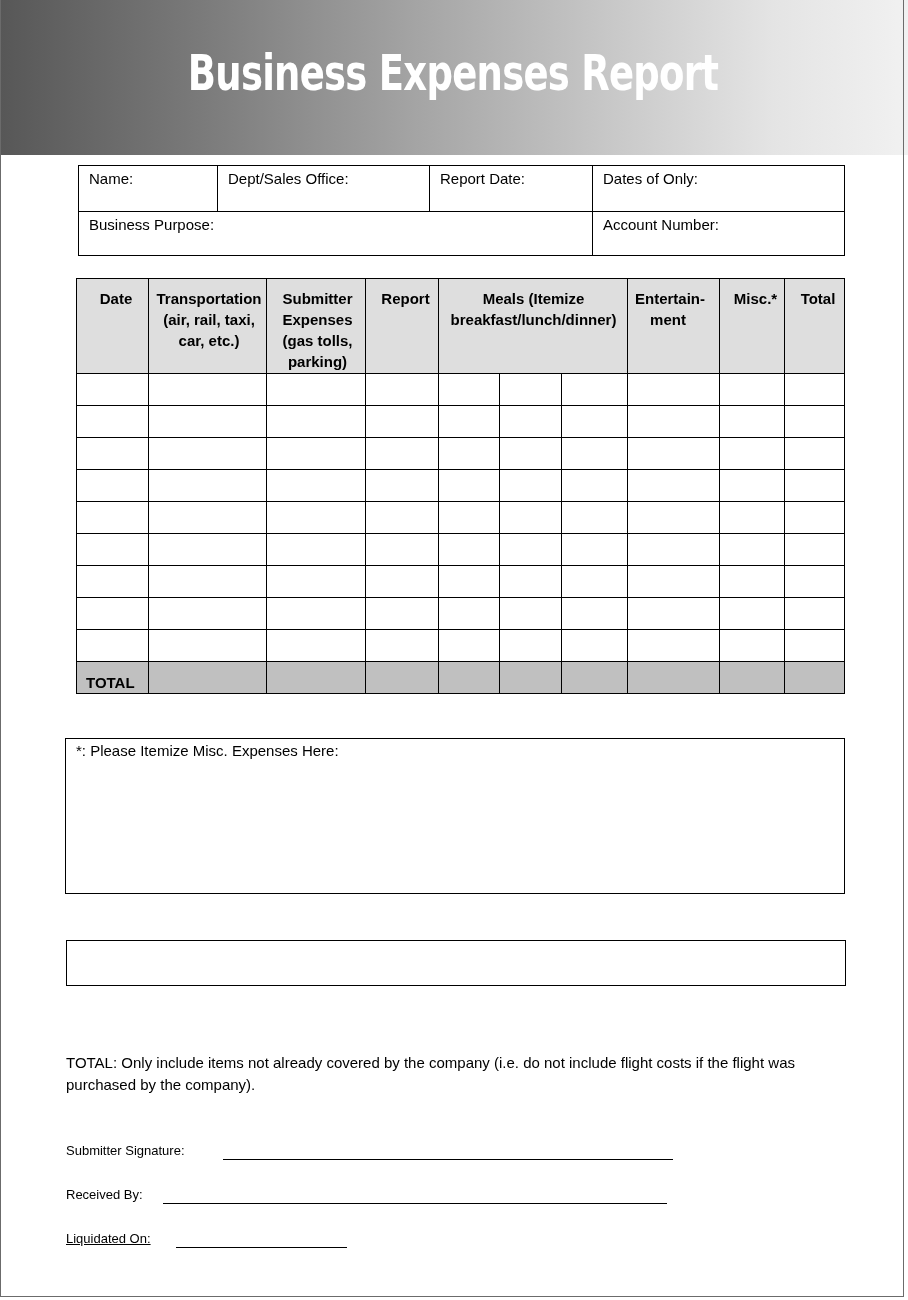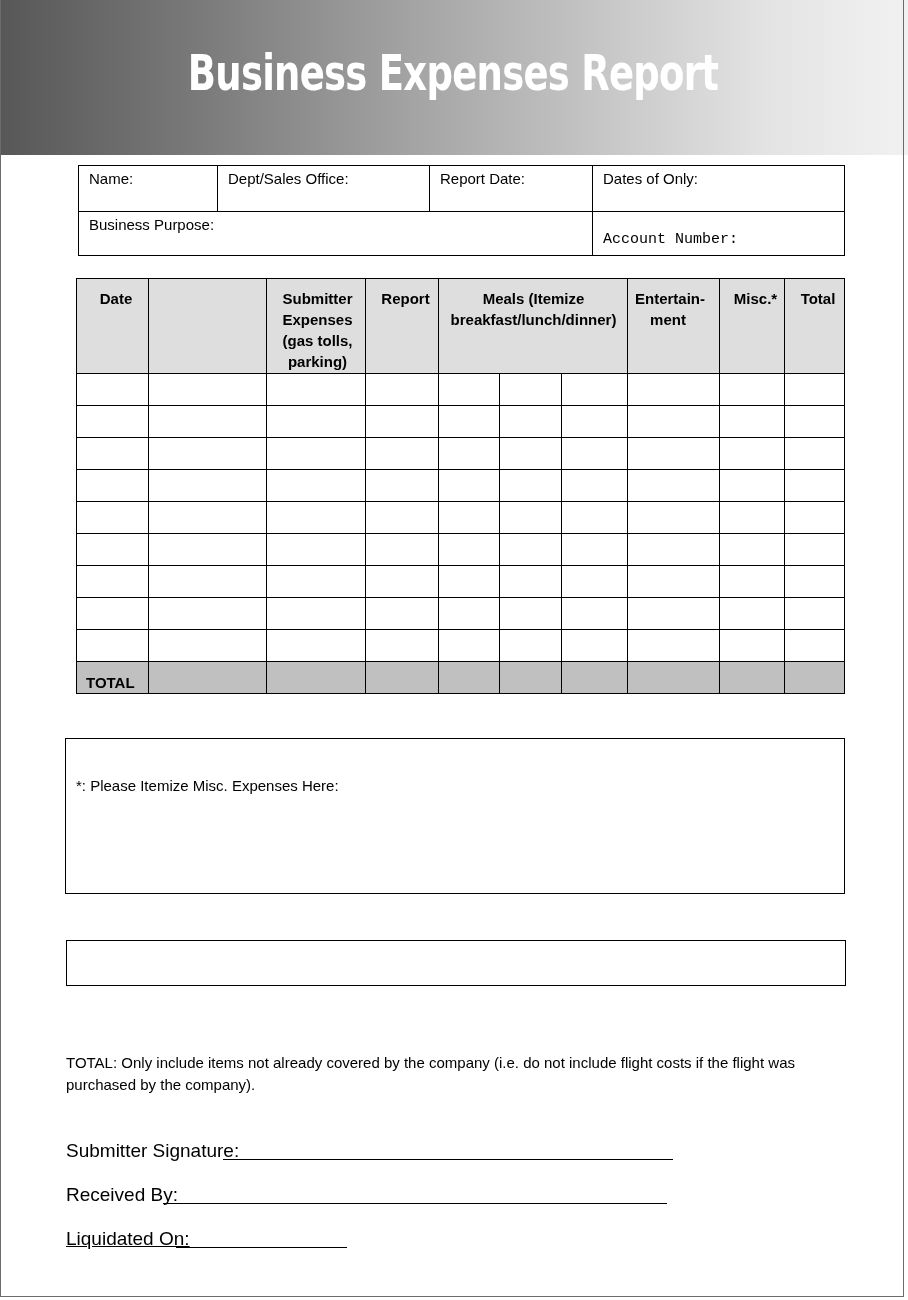--- a/index.html
+++ b/index.html
@@ -39,30 +39,30 @@
   .exp-head { position: absolute; left: 0; top: 0; width: 769px; height: 95px; background: #dedede; }
   .exp-total { position: absolute; left: 0; top: 383px; width: 769px; height: 32px; background: #c0c0c0; }
   .hdr { font-weight: bold; font-size: 15px; line-height: 21px; padding: 10px 0 0 8px; text-align: center; }
   .total-label { font-weight: bold; font-size: 15px; line-height: 20px; padding: 12px 0 0 10px; }
   .input-cell { position: absolute; box-sizing: border-box; }
 
   .misc-box {
     position: absolute; left: 65px; top: 738px; width: 780px; height: 156px;
     border: 1px solid #000; box-sizing: border-box;
   }
-  .misc-label { position: absolute; left: 10px; top: 2px; font-size: 15px; line-height: 20px; margin-top: 35px; }
+  .misc-label { position: absolute; left: 10px; top: 2px; font-size: 15px; line-height: 20px; }
   .blank-box {
     position: absolute; left: 66px; top: 940px; width: 780px; height: 46px;
     border: 1px solid #000; box-sizing: border-box;
   }
   .note {
     position: absolute; left: 66px; top: 1052px; width: 790px;
     font-size: 15px; line-height: 22px;
   }
-  .sig-row { position: absolute; left: 66px; font-size: 19px; line-height: 20px; }
+  .sig-row { position: absolute; left: 66px; font-size: 13px; line-height: 20px; }
   .sig-line { position: absolute; height: 1px; background: #000; }
 </style>
 </head>
 <body>
 
 <div class="banner">
   <div class="banner-title">Business Expenses Report</div>
 </div>
 <div class="page-border"></div>
 
@@ -80,30 +80,31 @@
   </div>
   <div class="cell info-cell" style="left:351px;top:0;width:162px;height:45px;">
     <span>Report Date:</span>
   </div>
   <div class="cell info-cell" style="left:514px;top:0;width:251px;height:45px;">
     <span>Dates of Only:</span>
   </div>
   <div class="cell info-cell" style="left:0;top:46px;width:513px;height:43px;">
     <span>Business Purpose:</span>
   </div>
-  <div class="cell info-cell" style="left:514px;top:61px;width:251px;height:43px;font-family:Liberation Mono, monospace;">
+  <div class="cell info-cell" style="left:514px;top:46px;width:251px;height:43px;">
     <span>Account Number:</span>
   </div>
 </div>
 
 <div class="exp-table">
   <div class="exp-head"></div>
   <div class="exp-total"></div>
 
   <div class="cell hdr" style="left:0;top:0;width:72px;">Date</div>
+  <div class="cell hdr" style="left:72px;top:0;width:118px;padding-right:4px;">Transportation (air, rail, taxi, car, etc.)</div>
   <div class="cell hdr" style="left:190px;top:0;width:99px;padding-right:4px;">Submitter Expenses (gas tolls, parking)</div>
   <div class="cell hdr" style="left:289px;top:0;width:73px;">Report</div>
   <div class="cell hdr" style="left:362px;top:0;width:189px;padding-right:6px;">Meals (Itemize breakfast/lunch/dinner)</div>
   <div class="cell hdr" style="left:551px;top:0;width:92px;padding-right:18px;">Entertain-ment</div>
   <div class="cell hdr" style="left:643px;top:0;width:65px;">Misc.*</div>
   <div class="cell hdr" style="left:708px;top:0;width:60px;">Total</div>
 
   <div class="cell total-label" style="left:0;top:383px;width:72px;height:32px;">TOTAL</div>
 
   <div id="grid-lines">

